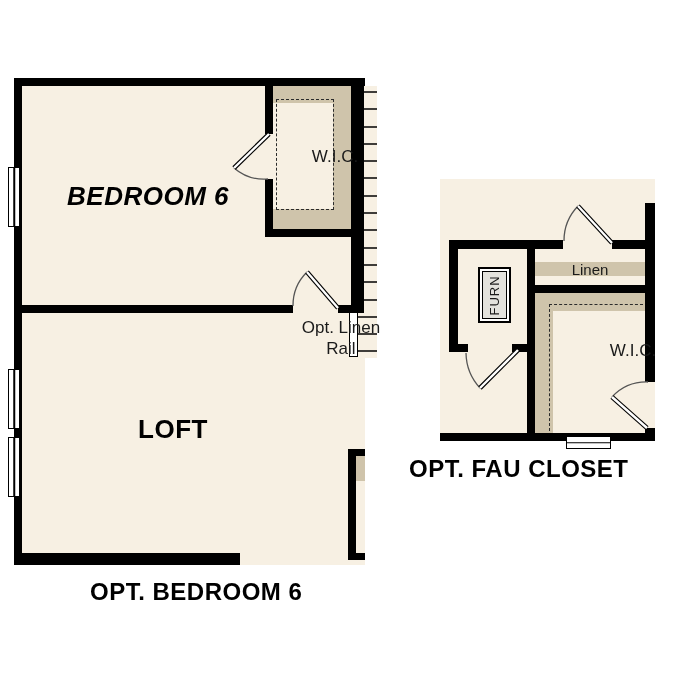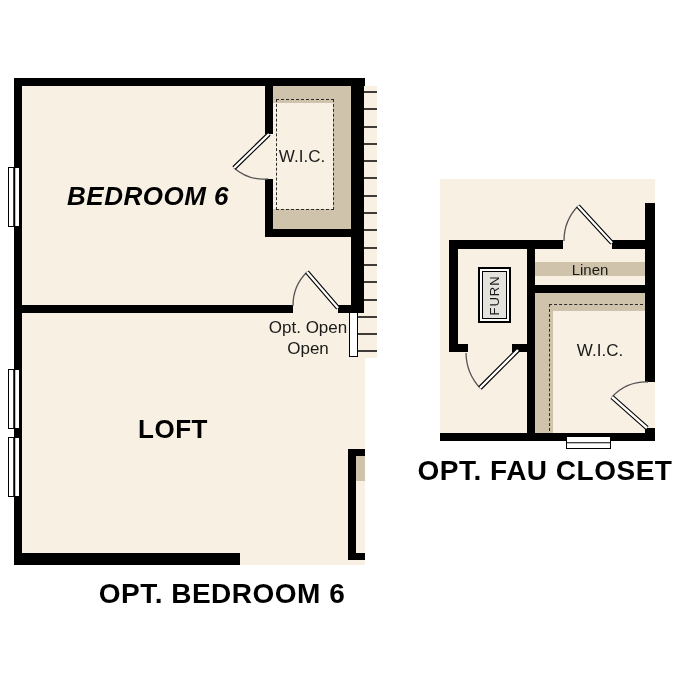--- a/index.html
+++ b/index.html
@@ -10,22 +10,22 @@
   .fill{position:absolute;background:#f7f0e3;}
   .tan{position:absolute;background:#cfc4ab;}
   .w{position:absolute;background:#000;}
   .dash{position:absolute;border:1.5px dashed #2b2b2b;box-sizing:border-box;}
   .dash-lt{position:absolute;border-left:1.5px dashed #2b2b2b;border-top:1.5px dashed #2b2b2b;box-sizing:border-box;}
   .window{position:absolute;background:#fff;border:1.5px solid #000;box-sizing:border-box;}
   .window.vert::after{content:"";position:absolute;left:50%;top:0;bottom:0;width:1.5px;background:#000;transform:translateX(-50%);}
   .window.horiz::after{content:"";position:absolute;top:50%;left:0;right:0;height:1.5px;background:#000;transform:translateY(-50%);}
   .rail{position:absolute;background:#fff;border:1.5px solid #000;box-sizing:border-box;}
   .roomlabel{position:absolute;font-weight:bold;font-size:26px;text-align:center;letter-spacing:0.5px;}
-  .smalllabel{position:absolute;font-size:17px;text-align:center;color:#1a1a1a;}
-  .caption{position:absolute;font-weight:bold;font-size:28px;text-align:center;letter-spacing:0.5px;}
+  .smalllabel{position:absolute;font-size:17px;text-align:center;color:#1a1a1a;margin-left:33px;}
+  .caption{position:absolute;font-weight:bold;font-size:24px;letter-spacing:0.5px;}
   .overlay{position:absolute;left:0;top:0;pointer-events:none;}
   .linen{position:absolute;background:#cfc4ab;display:flex;align-items:center;justify-content:center;
          font-size:15px;color:#1a1a1a;}
   .furn-outer{position:absolute;background:#fff;border:2px solid #000;box-sizing:border-box;padding:2px;}
   .furn-inner{width:100%;height:100%;border:1px solid #000;box-sizing:border-box;background:#e3e2dd;
               display:flex;align-items:center;justify-content:center;}
   .furn-inner span{transform:rotate(-90deg);font-size:13px;letter-spacing:1px;color:#1a1a1a;}
 </style>
 </head>
 <body>
@@ -57,21 +57,21 @@
 
     <div class="window vert" style="left:8px;top:167px;width:12px;height:60px;"></div>
     <div class="window vert" style="left:8px;top:369px;width:12px;height:60px;"></div>
     <div class="window vert" style="left:8px;top:437px;width:12px;height:60px;"></div>
 
     <div class="rail" style="left:349px;top:312px;width:9px;height:45px;"></div>
 
     <div class="roomlabel" style="left:58px;top:181px;width:180px;font-style:italic;">BEDROOM 6</div>
     <div class="roomlabel" style="left:108px;top:414px;width:130px;">LOFT</div>
     <div class="smalllabel" style="left:266px;top:147px;width:72px;">W.I.C.</div>
-    <div class="smalllabel" style="left:258px;top:317px;width:100px;line-height:21px;">Opt. Open Open</div>
+    <div class="smalllabel" style="left:258px;top:317px;width:100px;line-height:21px;">Opt. Linen Rail</div>
     <div class="caption" style="left:90px;top:578px;width:264px;">OPT. BEDROOM 6</div>
   </div>
 
   <div>
 
     <div class="fill" style="left:440px;top:179px;width:215px;height:262px;"></div>
 
     <div class="linen" style="left:535px;top:262px;width:110px;height:14px;">
       <span>Linen</span>
     </div>

